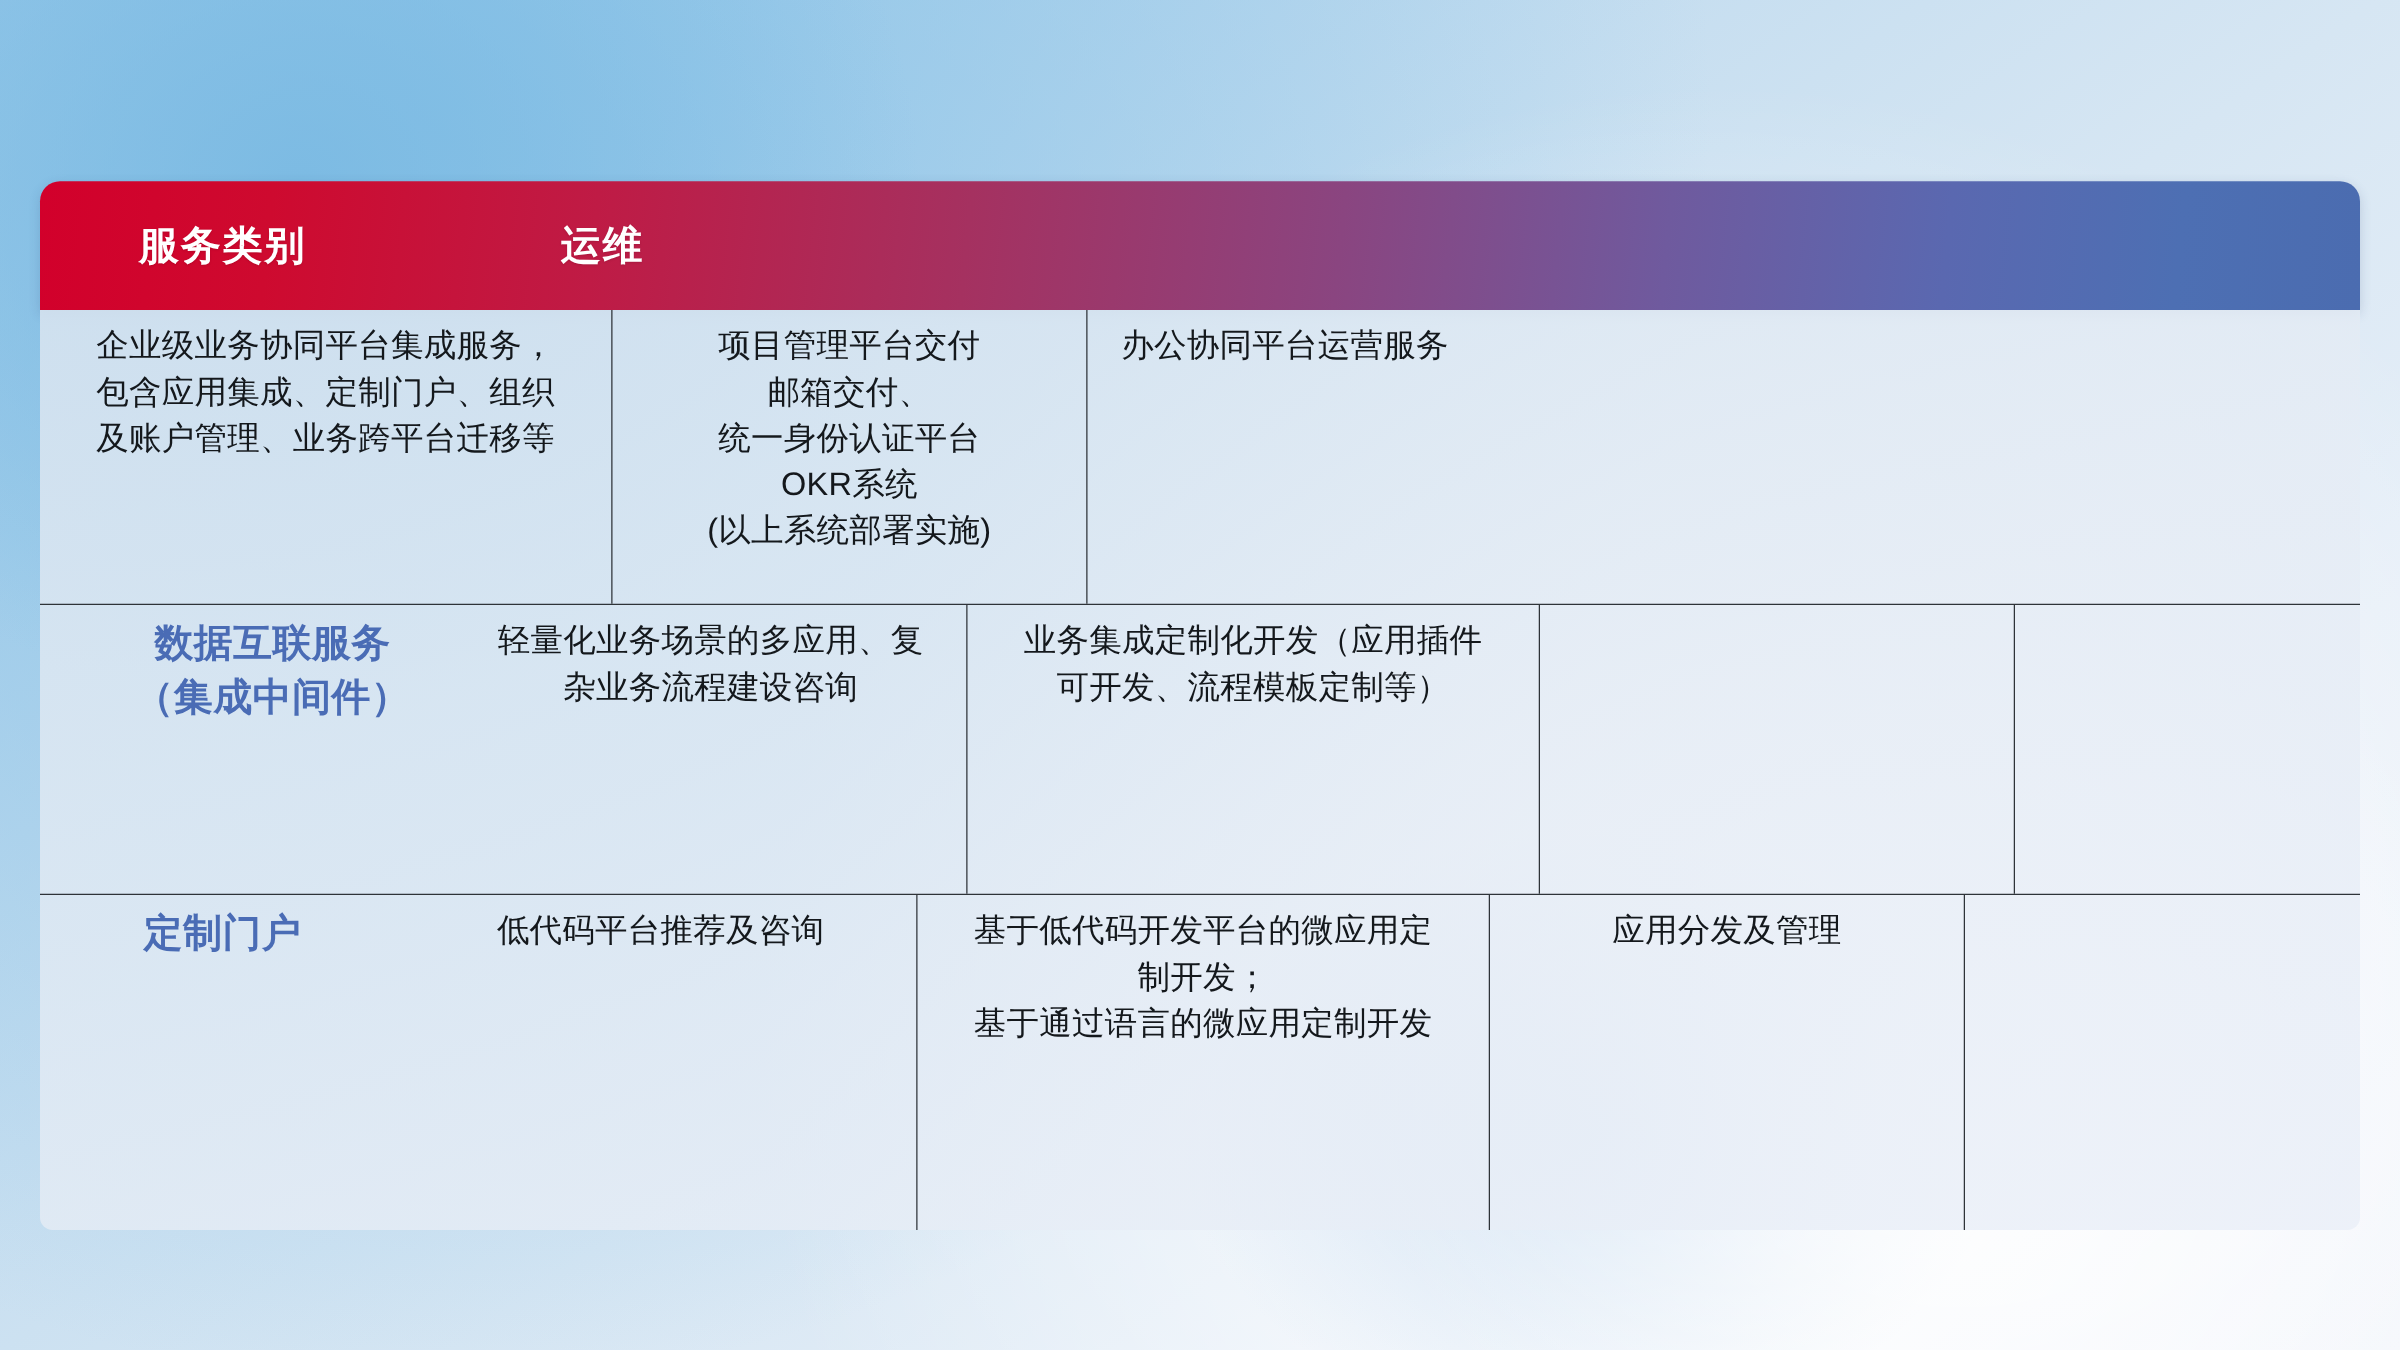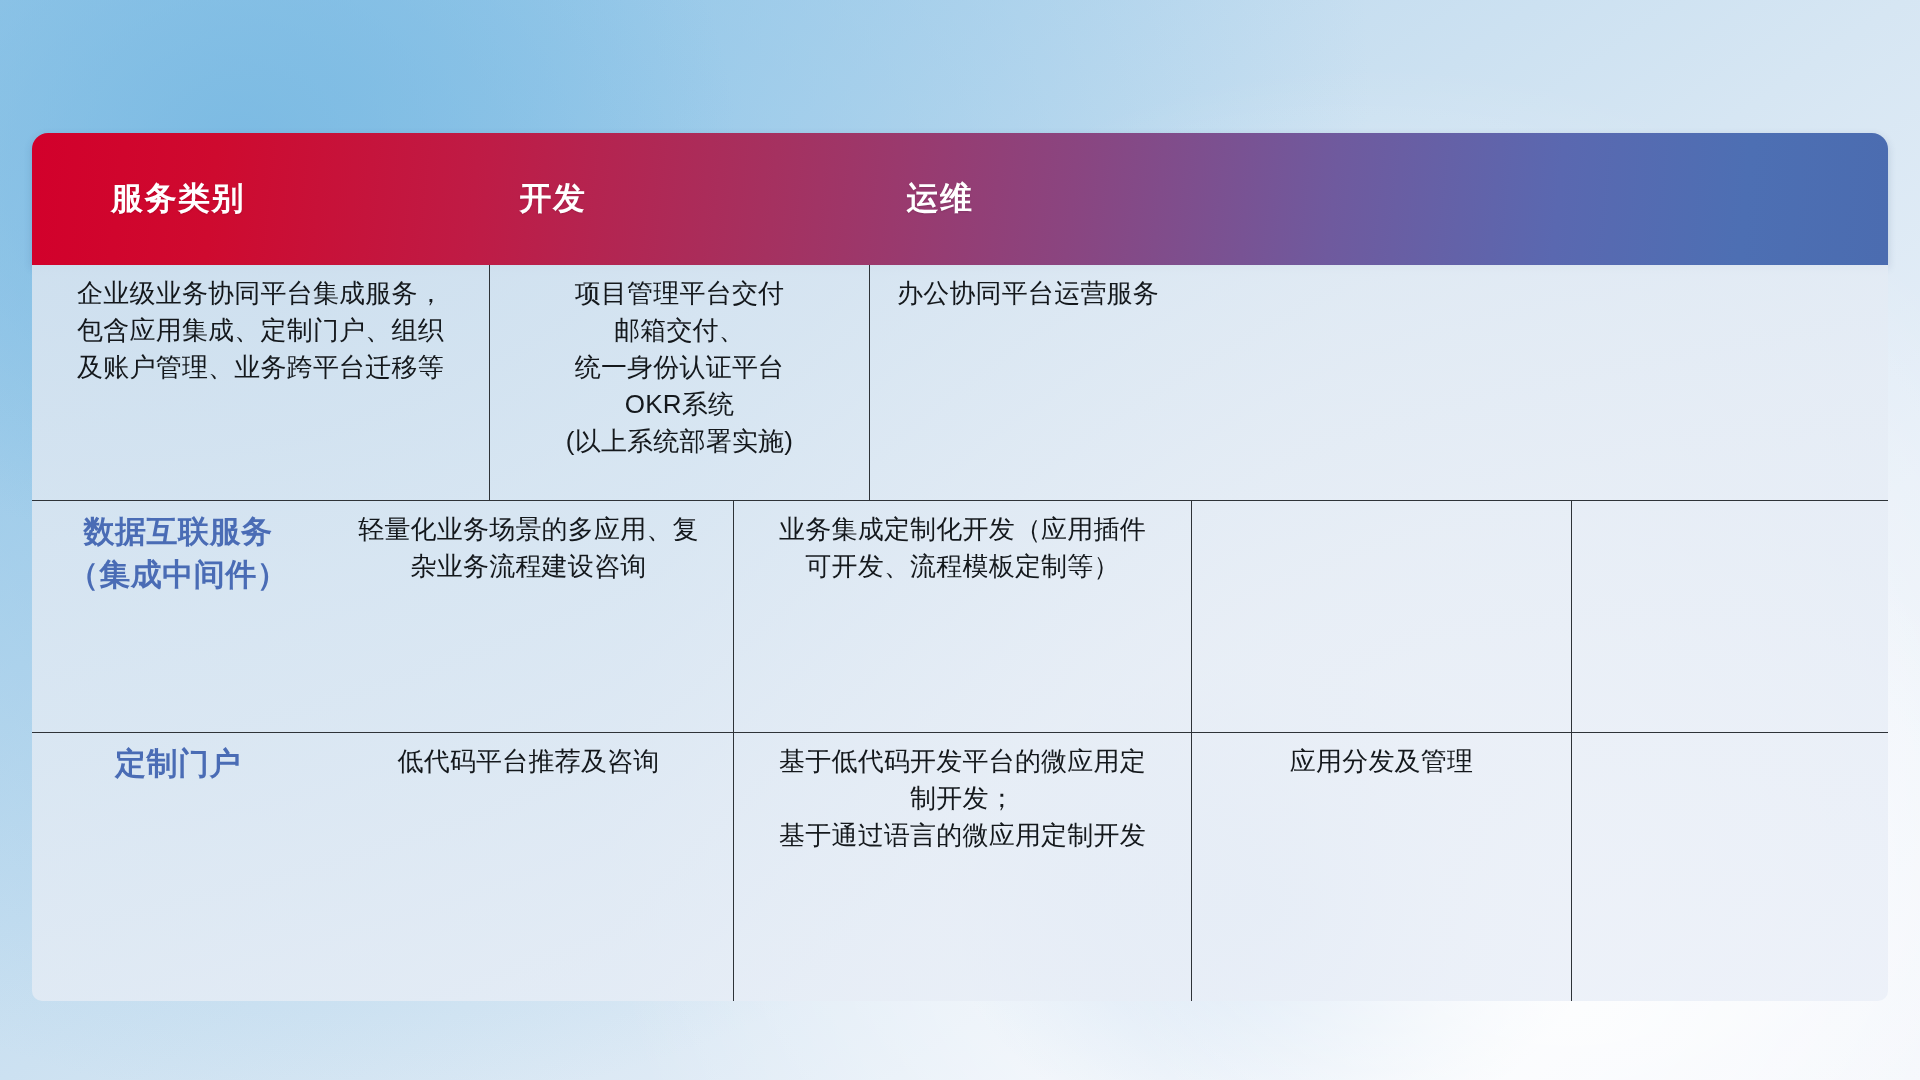--- a/index.html
+++ b/index.html
@@ -43,34 +43,35 @@
   .table-wrap {
     position: absolute;
     left: 32px;
     top: 133px;
     width: 1856px;
   }
 
   
   .thead {
     display: flex;
-    height: 132px;
+    height: 103px;
     border-radius: 16px 16px 0 0;
     background: linear-gradient(96deg,
         #d2002b 0%,
         #ce0a2f 10%,
         #bf1b45 24%,
         #a53160 40%,
         #8a4580 56%,
         #6f5a9e 70%,
         #5a68b0 82%,
         #4d6fb3 92%,
         #4b6cb0 100%);
     box-shadow: 0 3px 9px rgba(40,60,110,0.18);
     overflow: hidden;
+    margin-top: 12px;
   }
   .th {
     display: flex;
     align-items: center;
     justify-content: center;
     color: #ffffff;
     font-size: 32px;
     font-weight: 700;
     letter-spacing: 1.5px;
     text-shadow: 0 1px 2px rgba(0,0,0,0.12);
@@ -125,35 +126,34 @@
   .cell-text {
     color: #14181c;
     font-size: 26px;
     font-weight: 400;
     line-height: 1.42;
     white-space: pre-line;
     letter-spacing: 0.2px;
   }
 
   .row1 { height: 236px; }
-  .row2 { height: 232px; }
+  .row2 { height: 232px; padding-left: 40px; }
   .row3 { height: 268px; }
 </style>
 </head>
 <body>
 
 <div class="bg-accent-1"></div>
 <div class="bg-accent-3"></div>
 <div class="bg-accent-2"></div>
 
 <div class="table-wrap">
 
   <div class="thead">
     <div class="th c0">服务类别</div>
-    <div class="th c2">开发</div>
     <div class="th c4">运维</div>
   </div>
 
   <div class="tbody">
 
     <div class="tr row1">
       <div class="td c2">
         <span class="cell-text">企业级业务协同平台集成服务，
 包含应用集成、定制门户、组织
 及账户管理、业务跨平台迁移等</span>

